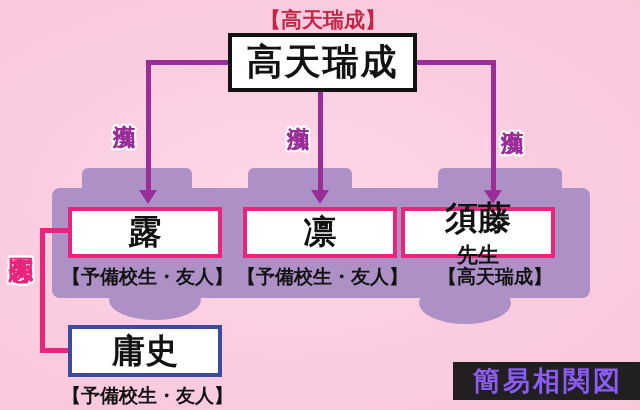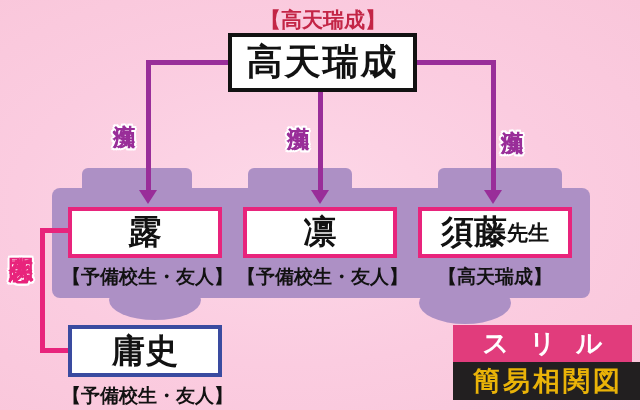--- a/index.html
+++ b/index.html
@@ -23,38 +23,38 @@
   .h-line{height:5px;}
   .v-line{width:5px;}
   .arrow-head{width:0;height:0;border-left:9px solid transparent;border-right:9px solid transparent;border-top:14px solid #992e99;}
   
   .bracket{background:#e8247c;}
   
   .name-box{display:flex;align-items:baseline;justify-content:center;background:#ffffff;box-sizing:border-box;
     font-weight:bold;color:#121212;}
   .main-box{left:228px;top:33px;width:189px;height:59px;border:4px solid #121212;font-size:36px;letter-spacing:2px;align-items:center;}
   .victim-box{top:207px;width:154px;height:51px;border:4px solid #e8247c;font-size:33px;align-items:center;}
-  .vb1{left:68px;} .vb2{left:243px;} .vb3{left:418px;letter-spacing:0;}
+  .vb1{left:68px;} .vb2{left:243px;} .vb3{left:401px;letter-spacing:0;flex-direction:column;}
   .partner-box{left:68px;top:325px;width:154px;height:52px;border:4px solid #3a4ba0;font-size:33px;align-items:center;}
   .suffix{font-size:21px;font-weight:bold;align-self:center;}
   
   .offender-label{left:218px;top:6px;width:210px;text-align:center;font-size:21px;font-weight:bold;color:#c32546;}
   .caption{top:264px;width:166px;text-align:center;font-size:19px;font-weight:bold;color:#121212;white-space:nowrap;}
   .cap1{left:62px;} .cap2{left:237px;} .cap3{left:412px;}
   .partner-caption{left:62px;top:383px;width:166px;text-align:center;font-size:19px;font-weight:bold;color:#121212;white-space:nowrap;}
   .v-label{writing-mode:vertical-rl;text-orientation:upright;font-weight:bold;line-height:1.08;}
   .chikan{font-size:23px;color:#992e99;
     text-shadow:2px 0 0 #fff,-2px 0 0 #fff,0 2px 0 #fff,0 -2px 0 #fff,1.5px 1.5px 0 #fff,-1.5px 1.5px 0 #fff,1.5px -1.5px 0 #fff,-1.5px -1.5px 0 #fff;}
   .ck1{left:112px;top:106px;} .ck2{left:286px;top:108px;} .ck3{left:500px;top:112px;}
   .lovers{left:8px;top:238px;font-size:24px;color:#e8247c;
     text-shadow:2px 0 0 #fff,-2px 0 0 #fff,0 2px 0 #fff,0 -2px 0 #fff,1.5px 1.5px 0 #fff,-1.5px 1.5px 0 #fff,1.5px -1.5px 0 #fff,-1.5px -1.5px 0 #fff;}
   
   .footer-title{left:453px;top:325px;width:179px;height:37px;background:#e13c7c;color:#ffffff;
     display:flex;align-items:center;justify-content:center;font-size:26px;font-weight:bold;letter-spacing:20px;text-indent:20px;}
-  .footer-sub{left:453px;top:362px;width:187px;height:38px;background:#221f20;color:#eab308;
+  .footer-sub{left:453px;top:362px;width:187px;height:38px;background:#221f20;color:#8b5cf6;
     display:flex;align-items:center;justify-content:center;font-size:27px;font-weight:bold;letter-spacing:3px;text-indent:3px;}
 </style>
 </head>
 <body>
 
 <div class="canvas">
 
   <div class="abs panel-tab tab1"></div>
   <div class="abs panel-tab tab2"></div>
   <div class="abs panel-tab tab3"></div>
@@ -97,16 +97,15 @@
   <div class="abs caption cap1">【予備校生・友人】</div>
   <div class="abs caption cap2">【予備校生・友人】</div>
   <div class="abs caption cap3">【高天瑞成】</div>
 
   <div class="abs v-label lovers">恋人関係</div>
   <div class="abs name-box partner-box">
     <span>庸史</span>
   </div>
   <div class="abs partner-caption">【予備校生・友人】</div>
 
-  <div class="abs footer-title">スリル</div>
   <div class="abs footer-sub">簡易相関図</div>
 
 </div>
 
 </body></html>

